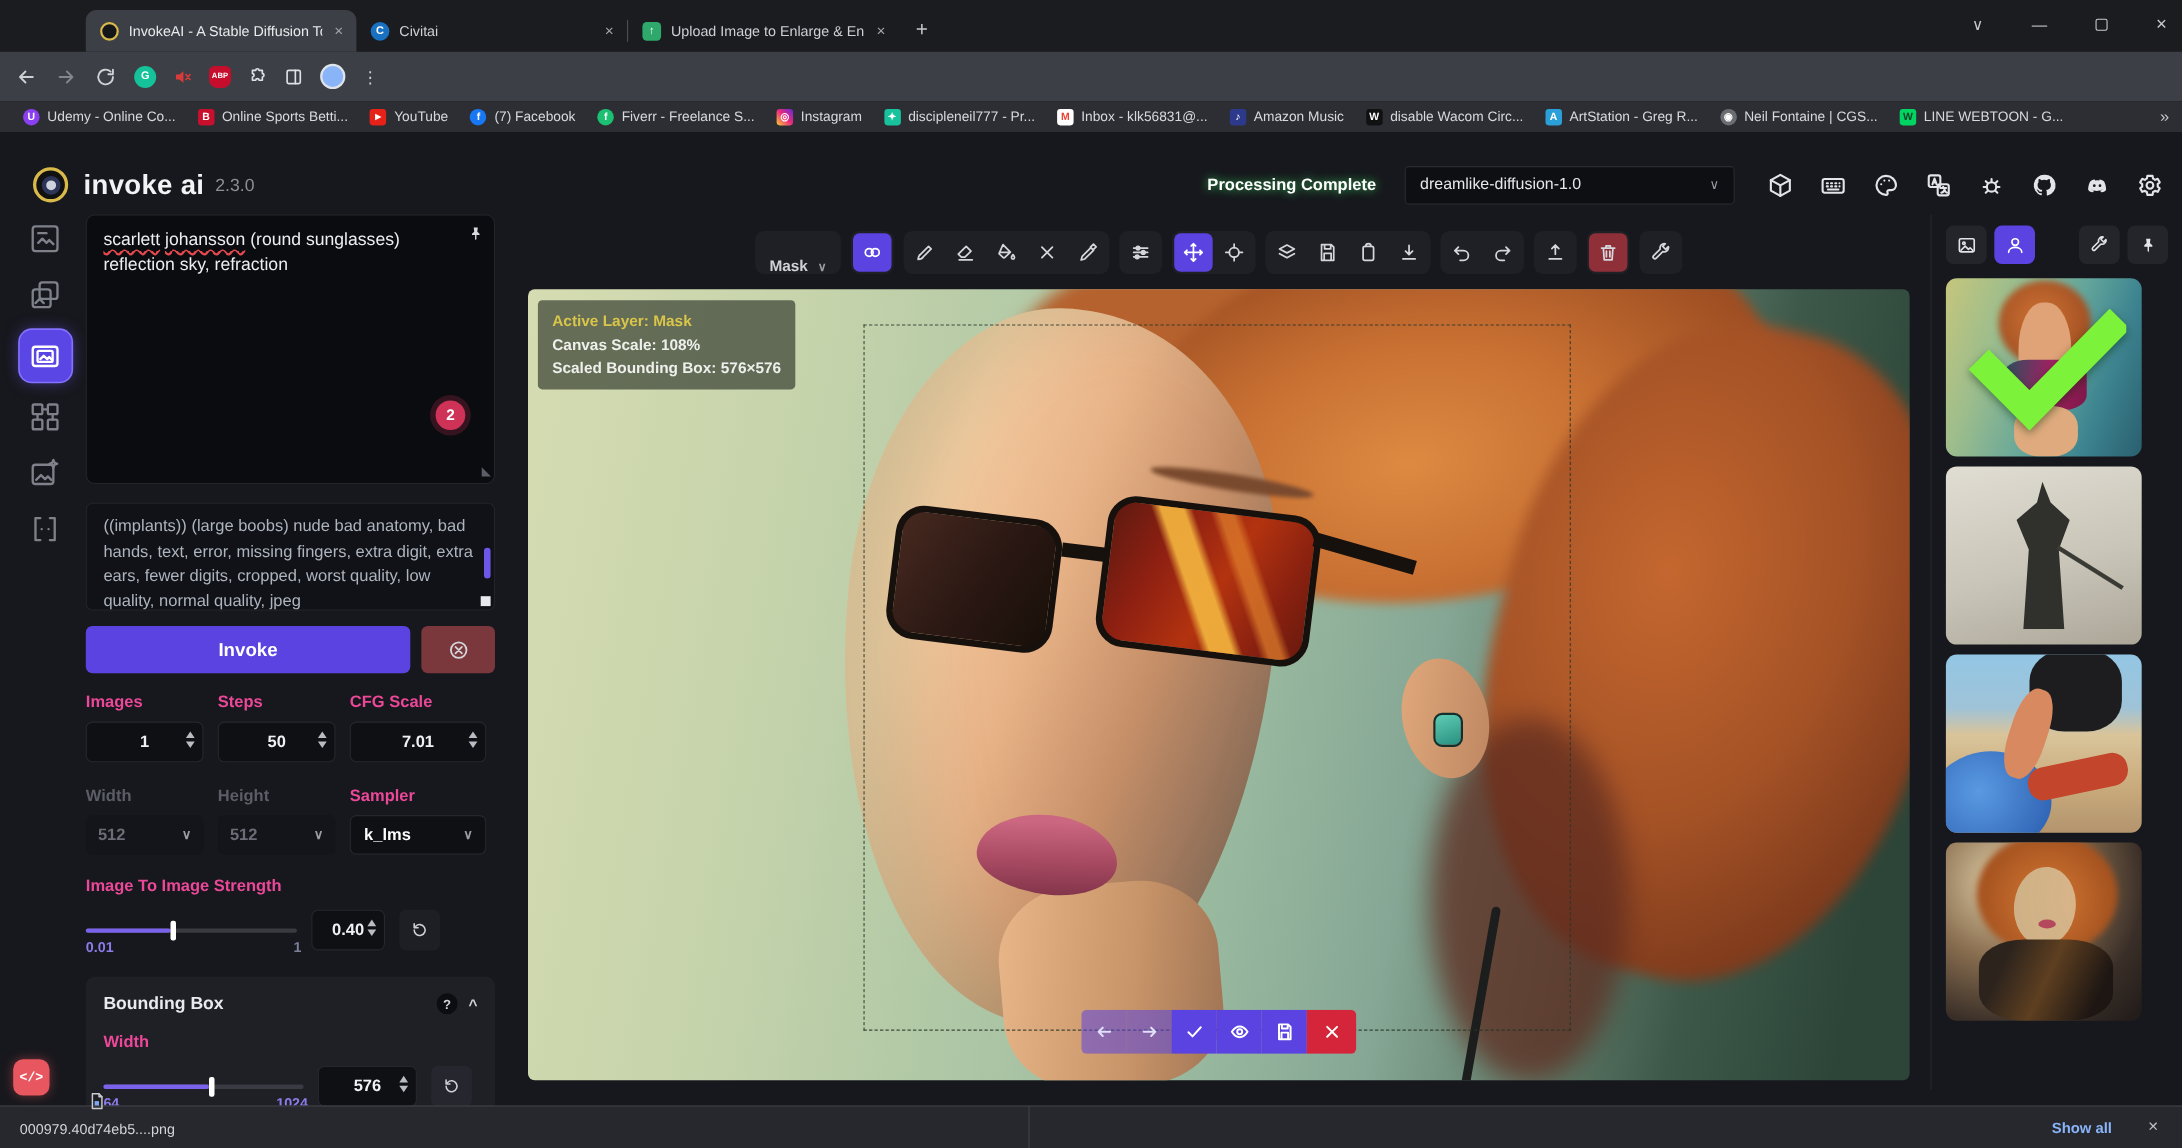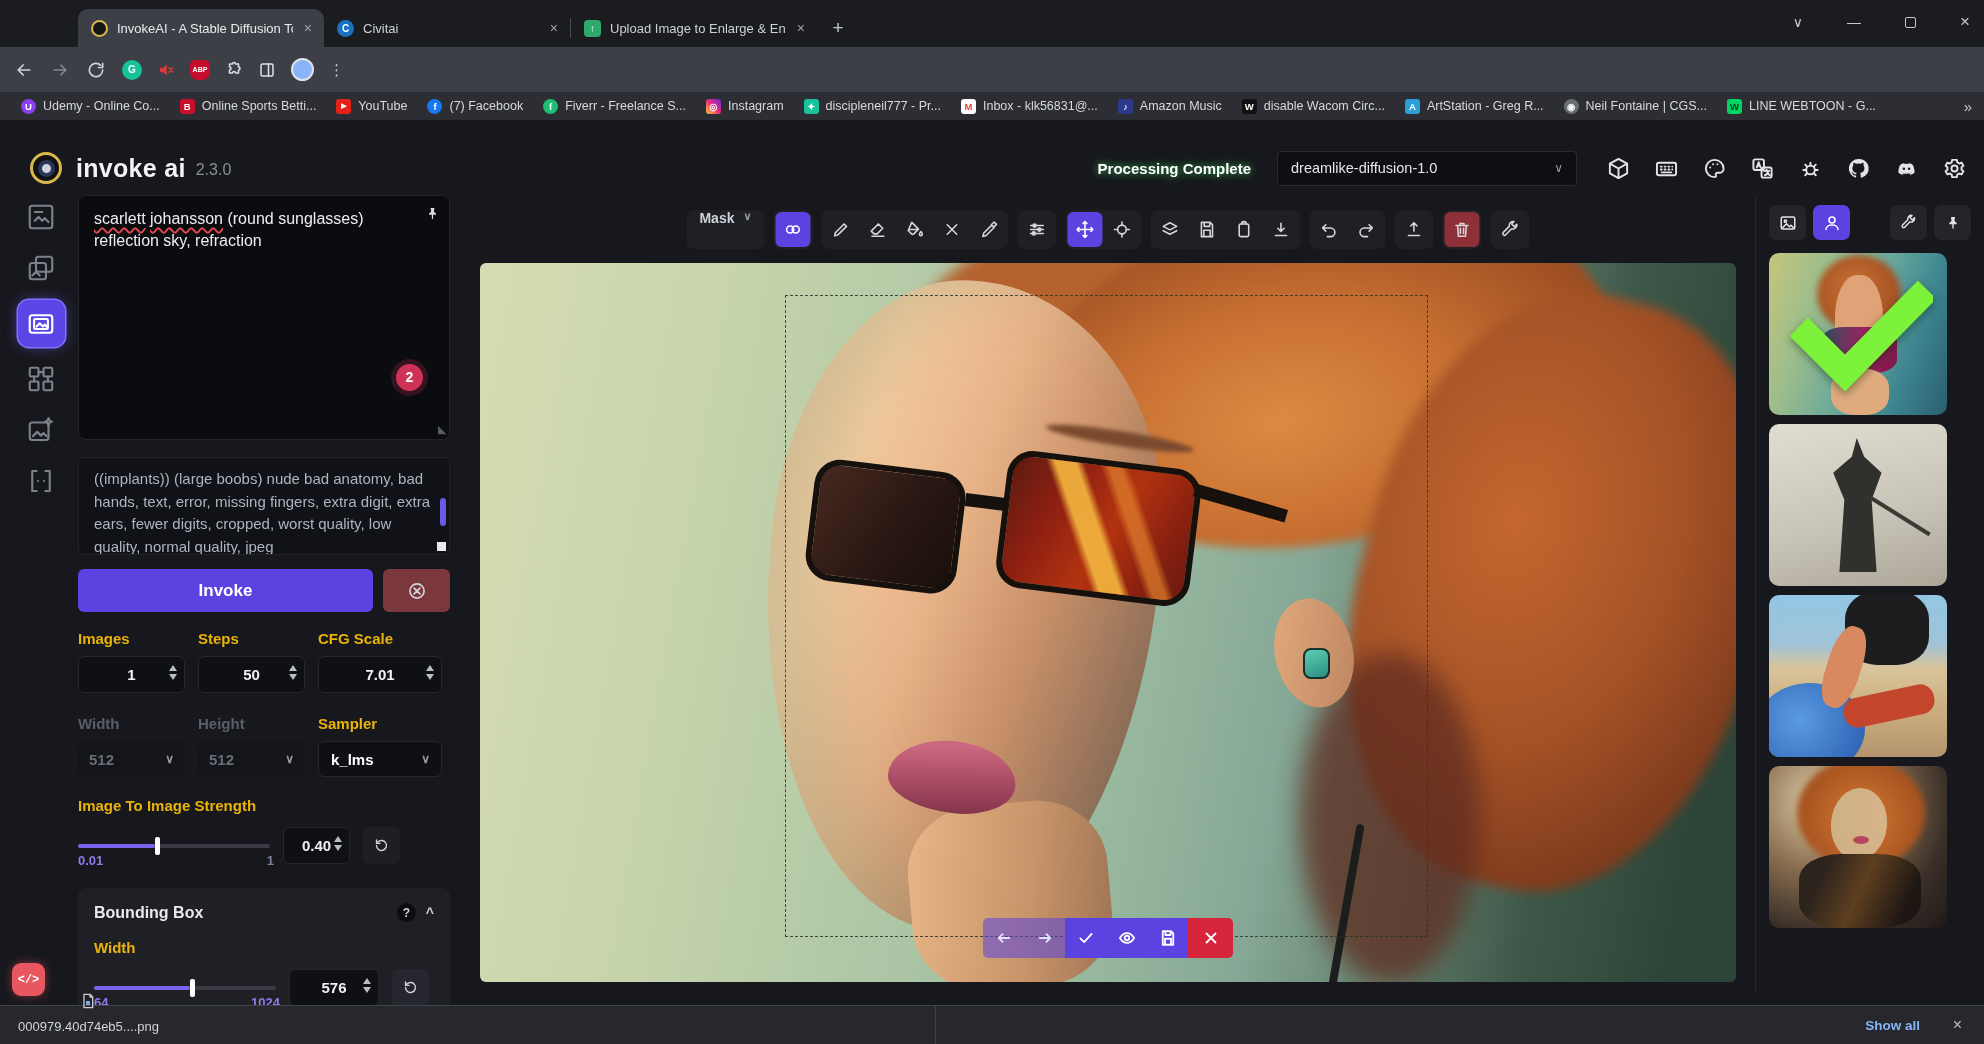--- a/index.html
+++ b/index.html
@@ -75,21 +75,21 @@
 
   .neg-box { margin-top:17px; height:98px; background:#101217; border:1px solid #232429; border-radius:6px; padding:10px 15px; font-size:15px; line-height:1.5; color:#aeb4bd; overflow:hidden; position:relative; }
   .neg-scroll { position:absolute; right:3px; top:40px; width:6px; height:28px; border-radius:3px; background:#6b57e8; }
   .neg-resize { position:absolute; right:3px; bottom:3px; width:9px; height:9px; background:#e8e9ec; }
 
   .invoke-row { margin-top:14px; display:flex; gap:10px; }
   .invoke-btn { flex:1; height:43px; background:#5a43e0; border-radius:6px; color:#fff; font-size:17px; font-weight:bold; display:flex; align-items:center; justify-content:center; }
   .cancel-btn { width:67px; height:43px; background:#7a373c; border-radius:6px; color:#d3d5d9; display:flex; align-items:center; justify-content:center; }
 
   .pgrid { margin-top:18px; display:grid; grid-template-columns:107px 107px 124px; column-gap:13px; }
-  .plabel { font-size:15px; font-weight:bold; color:#eab308; margin-bottom:9px; }
+  .plabel { font-size:15px; font-weight:bold; color:#ec4899; margin-bottom:9px; }
   .plabel.dim { color:#5b5e66; }
   .num-input { height:37px; background:#0f1014; border:1px solid #26272d; border-radius:6px; position:relative; display:flex; align-items:center; justify-content:center; font-size:15px; font-weight:bold; color:#f0f1f4; }
   .stepper { position:absolute; right:7px; top:8px; display:flex; flex-direction:column; gap:3px; }
   .stepper i { display:block; width:0; height:0; border-left:4.5px solid transparent; border-right:4.5px solid transparent; }
   .stepper .up { border-bottom:6px solid #b9bcc3; }
   .stepper .dn { border-top:6px solid #b9bcc3; }
   .mt18 { margin-top:18px; }
   .select { height:36px; border-radius:6px; display:flex; align-items:center; justify-content:space-between; padding:0 11px; font-size:15px; font-weight:bold; }
   .select .chev { font-size:12px; color:#9a9da5; }
   .select.dim { color:#6a6d75; background:#14151a; }
@@ -117,21 +117,21 @@
   .console-btn { position:absolute; left:12px; bottom:9px; width:33px; height:33px; background:#e8565f; border-radius:9px; color:#fff; display:flex; align-items:center; justify-content:center; font-family:"Liberation Mono", monospace; font-size:12px; font-weight:bold; box-shadow:0 0 10px rgba(232,86,95,.45); }
 
   
   .canvas-area { position:absolute; left:480px; top:80px; width:1256px; height:792px; }
   .ctoolbar { position:absolute; top:10px; left:50%; transform:translateX(-50%); display:flex; align-items:center; gap:9px; }
   .tgroup { display:flex; background:#1f2026; border-radius:8px; padding:2px; gap:2px; }
   .tbtn { width:35px; height:35px; border-radius:6px; display:flex; align-items:center; justify-content:center; color:#d4d6db; }
   .tbtn svg.i { width:19px; height:19px; }
   .tbtn.active { background:#5a43e0; color:#fff; }
   .tbtn.danger { background:#8f2f38; }
-  .layer-select { height:39px; background:#1f2026; border-radius:8px; display:flex; align-items:flex-start; gap:9px; padding:0 13px; color:#cfd2d8; font-size:14px; font-weight:bold; }
+  .layer-select { height:39px; background:#1f2026; border-radius:8px; display:flex; align-items:flex-end; gap:9px; padding:0 13px; color:#cfd2d8; font-size:14px; font-weight:bold; }
 
   .canvas-img { position:absolute; left:0; top:63px; width:1256px; height:719px; border-radius:6px; overflow:hidden;
     background:linear-gradient(100deg,#d6dcb2 0%,#c5d3ab 20%,#adc6a5 38%,#99b99f 52%,#86a795 64%,#627e6c 75%,#3d5849 84%,#2c4538 95%); }
   .blob { position:absolute; }
   .hairA { left:545px; top:-60px; width:590px; height:340px; border-radius:50%; transform:rotate(-10deg);
     background:radial-gradient(ellipse at 42% 62%, #dd8a42 0%, #c76f32 38%, #a35224 68%, #7c3a1a 100%); filter:blur(5px); }
   .hairB { left:880px; top:30px; width:400px; height:600px; border-radius:46%; transform:rotate(14deg);
     background:radial-gradient(ellipse at 35% 40%, #c4672f 0%, #a55226 45%, #7d3a1c 78%, #5e2a15 100%); filter:blur(6px); }
   .hairC { left:420px; top:-30px; width:280px; height:180px; border-radius:50%; transform:rotate(-22deg); background:#b5622e; filter:blur(7px); }
   .hairD { left:820px; top:390px; width:180px; height:330px; border-radius:50%; background:#5e2c20; opacity:.75; filter:blur(12px); }
@@ -690,20 +690,25 @@
           <div class="lensR"></div>
           <div class="bridge"></div>
           <div class="armT"></div>
       </div>
       <div class="blob teeth"></div>
       <div class="blob lips"></div>
       <div class="blob cord"></div>
 
       <div class="dash-box"></div>
 
+      <div class="overlay-info">
+        <div class="ov1">Active Layer: Mask</div>
+        <div class="ov2">Canvas Scale: 108%</div>
+        <div class="ov2">Scaled Bounding Box: 576×576</div>
+      </div>
 
       <div class="staging">
         <div class="stg ghost">
             <svg class="i" viewBox="0 0 24 24">
               <path d="M19 12H5M10 7l-5 5 5 5"></path>
             </svg>
           </div>
         <div class="stg ghost">
             <svg class="i" viewBox="0 0 24 24">
               <path d="M5 12h14M14 7l5 5-5 5"></path>

